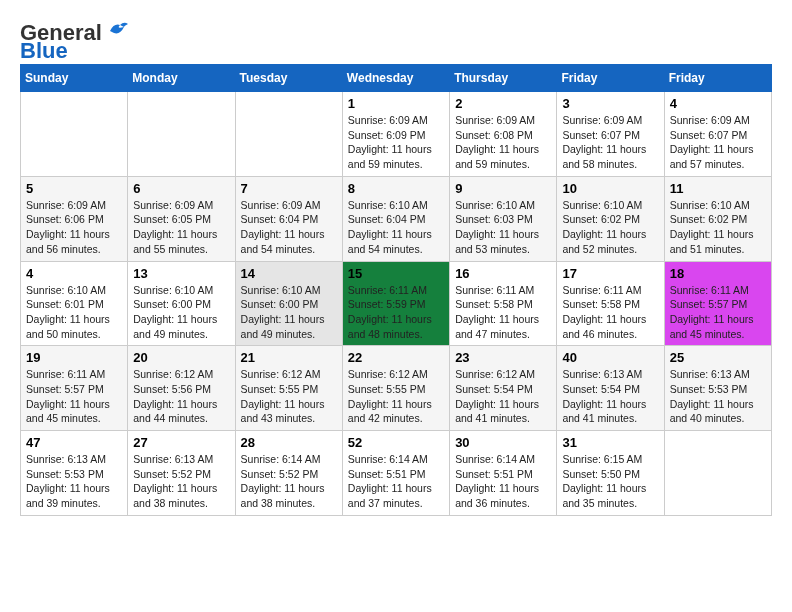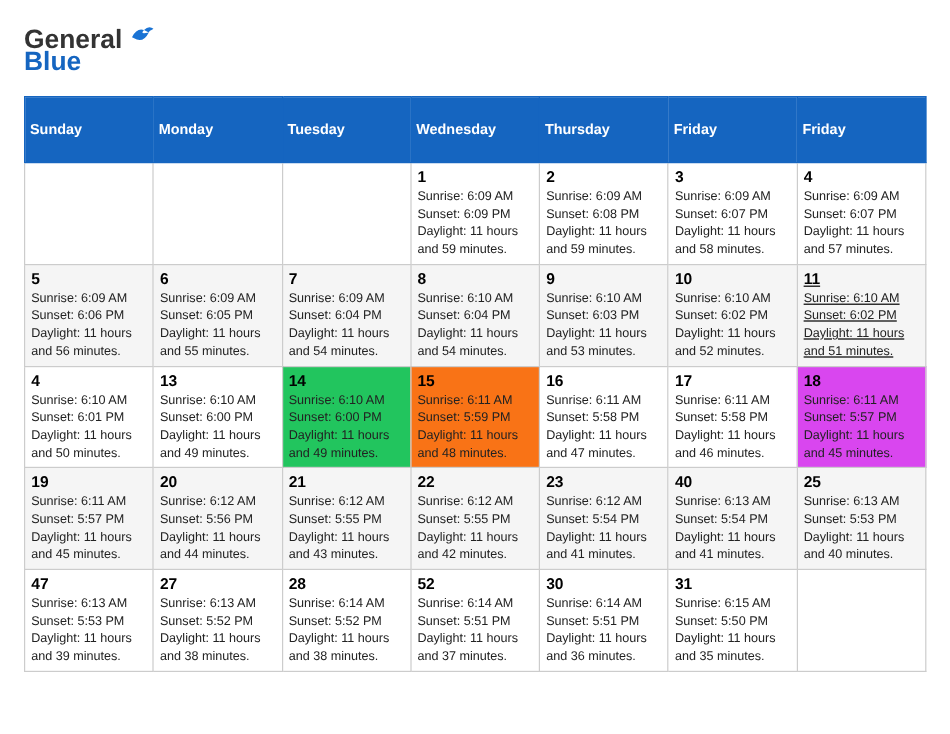--- a/index.html
+++ b/index.html
@@ -7,21 +7,20 @@
       font-family: Arial, sans-serif;
       background: #fff;
       width: 792px;
       min-height: 612px;
       padding: 20px;
     }
     .header {
       display: flex;
       justify-content: space-between;
       align-items: center;
-      margin-bottom: 16px;
     }
     .logo {
       display: flex;
       flex-direction: column;
       align-items: flex-start;
     }
     .title-block {
       text-align: right;
     }
     .month-title {
@@ -34,21 +33,21 @@
       color: #333;
     }
     .calendar {
       width: 100%;
       border-collapse: collapse;
       font-size: 11px;
     }
     .calendar th {
       background: #1565c0;
       color: #fff;
-      padding: 20px 4px;
+      padding: 6px 4px;
       text-align: left;
       font-size: 12px;
       font-weight: bold;
       border: 1px solid #1565c0;
     }
     .calendar td {
       border: 1px solid #ccc;
       vertical-align: top;
       padding: 4px 5px;
       width: 107px;
@@ -145,39 +144,39 @@
           <div class="day-info">Sunrise: 6:10 AM<br>Sunset: 6:04 PM<br>Daylight: 11 hours<br>and 54 minutes.</div>
         </td>
         <td style="background: rgb(245, 245, 245);">
           <span class="day-num">9</span>
           <div class="day-info">Sunrise: 6:10 AM<br>Sunset: 6:03 PM<br>Daylight: 11 hours<br>and 53 minutes.</div>
         </td>
         <td style="background: rgb(245, 245, 245);">
           <span class="day-num">10</span>
           <div class="day-info">Sunrise: 6:10 AM<br>Sunset: 6:02 PM<br>Daylight: 11 hours<br>and 52 minutes.</div>
         </td>
-        <td style="background: rgb(245, 245, 245); text-decoration: underline;">
+        <td style="background: rgb(245, 245, 245);">
           <span class="day-num">11</span>
           <div class="day-info">Sunrise: 6:10 AM<br>Sunset: 6:02 PM<br>Daylight: 11 hours<br>and 51 minutes.</div>
         </td>
       </tr>
       <tr>
         <td style="background: rgb(255, 255, 255);">
           <span class="day-num">4</span>
           <div class="day-info">Sunrise: 6:10 AM<br>Sunset: 6:01 PM<br>Daylight: 11 hours<br>and 50 minutes.</div>
         </td>
         <td style="background: rgb(255, 255, 255);">
           <span class="day-num">13</span>
           <div class="day-info">Sunrise: 6:10 AM<br>Sunset: 6:00 PM<br>Daylight: 11 hours<br>and 49 minutes.</div>
         </td>
-        <td style="background: #22c55e;">
+        <td style="background: #e5e5e5;">
           <span class="day-num">14</span>
           <div class="day-info">Sunrise: 6:10 AM<br>Sunset: 6:00 PM<br>Daylight: 11 hours<br>and 49 minutes.</div>
         </td>
-        <td style="background: #f97316;">
+        <td style="background: #15803d;">
           <span class="day-num">15</span>
           <div class="day-info">Sunrise: 6:11 AM<br>Sunset: 5:59 PM<br>Daylight: 11 hours<br>and 48 minutes.</div>
         </td>
         <td style="background: rgb(255, 255, 255);">
           <span class="day-num">16</span>
           <div class="day-info">Sunrise: 6:11 AM<br>Sunset: 5:58 PM<br>Daylight: 11 hours<br>and 47 minutes.</div>
         </td>
         <td style="background: rgb(255, 255, 255);">
           <span class="day-num">17</span>
           <div class="day-info">Sunrise: 6:11 AM<br>Sunset: 5:58 PM<br>Daylight: 11 hours<br>and 46 minutes.</div>

